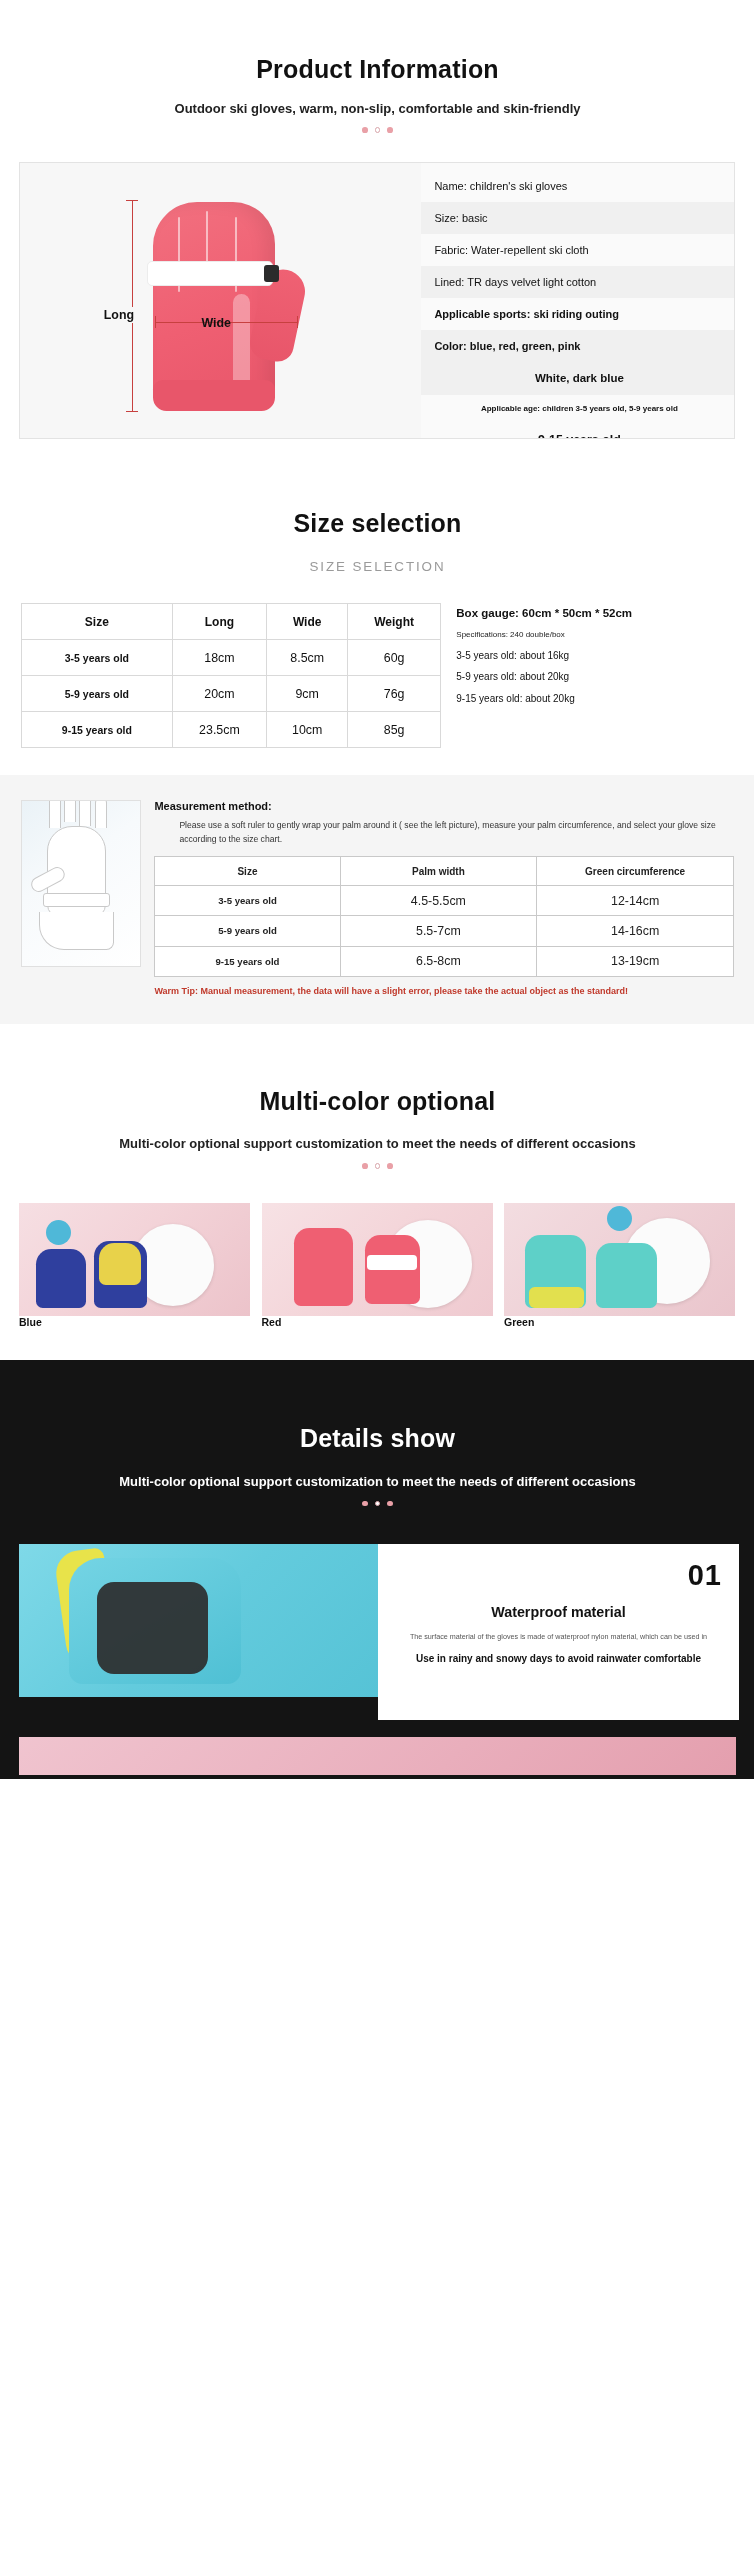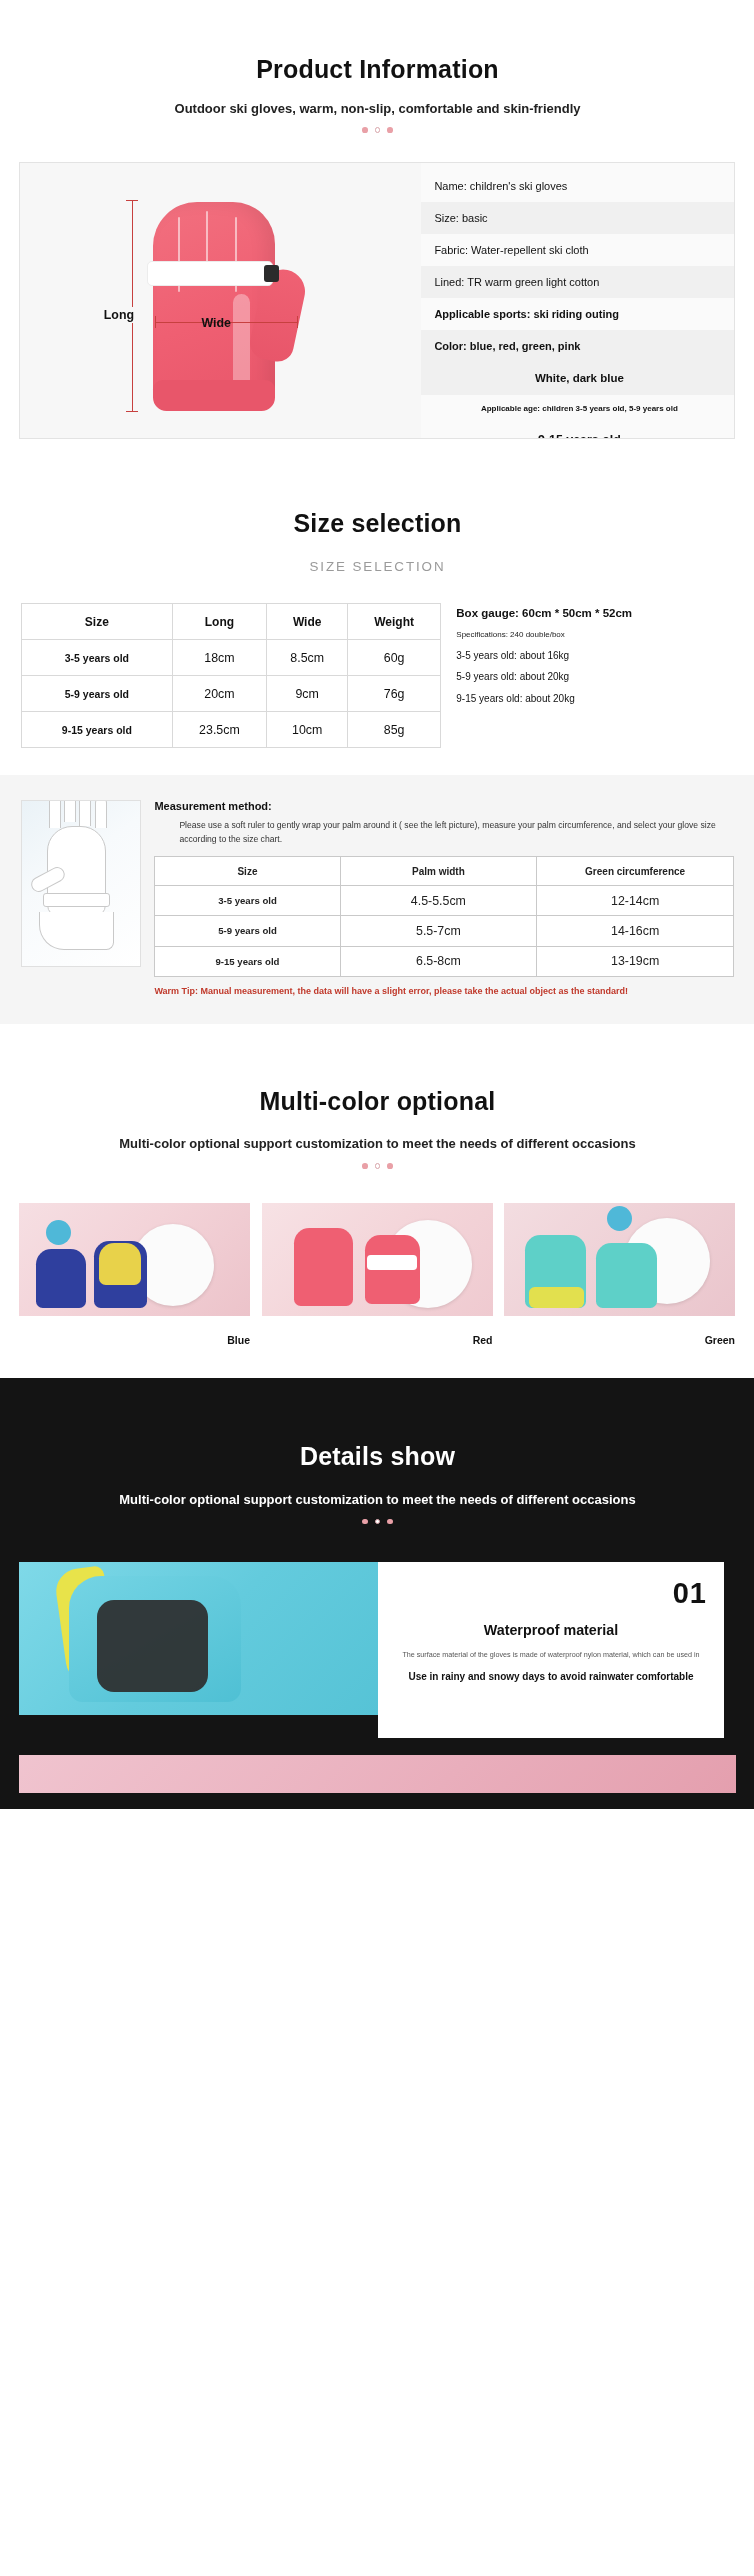--- a/index.html
+++ b/index.html
@@ -307,34 +307,34 @@
   .mini-glove {
     position: absolute;
     border-radius: 15.3px 15.3px 6.7px 6.7px;
   }
   .toy {
     position: absolute;
     width: 25px; height: 25px;
     border-radius: 50%;
   }
   .color-label {
-    text-align: right;
+    text-align: left;
     font-size: 10.5px;
     font-weight: bold;
-    margin-top: 18px;
+    margin-top: 0;
     color: #111;
   }
 
   
-  .block-5 { background: #141414; padding: 44px 0 16px 0; color: #fff; }
+  .block-5 { background: #141414; padding: 44px 0 4px 0; color: #fff; }
   .block-5 .section-title { color: #fff; }
   .block-5 .section-sub { color: #fff; }
   .detail-row {
     display: flex;
-    margin: 38px 31px 0 19px;
+    margin: 38px 16px 0 19px;
     height: 176px;
   }
   .detail-photo {
     width: 359px; height: 153px;
     background: linear-gradient(135deg,#7fd9e8 0%,#63cbdd 50%,#56c3d6 100%);
     position: relative;
     overflow: hidden;
   }
   .dp-glove {
     position: absolute;
@@ -427,21 +427,21 @@
           <div class="glove-cuffband"></div>
           <div class="glove-cuff-bottom"></div>
           <div class="measure-h"></div>
           <div class="lbl-wide">Wide</div>
         </div>
       </div>
       <div class="info-right">
         <div class="info-row">Name: children's ski gloves</div>
         <div class="info-row alt">Size: basic</div>
         <div class="info-row">Fabric: Water-repellent ski cloth</div>
-        <div class="info-row alt">Lined: TR warm green light cotton</div>
+        <div class="info-row alt">Lined: TR days velvet light cotton</div>
         <div class="info-row bold">Applicable sports: ski riding outing</div>
         <div class="info-row alt bold">Color: blue, red, green, pink</div>
         <div class="info-row alt center">White, dark blue</div>
         <div class="info-row small center">Applicable age: children 3-5 years old, 5-9 years old</div>
         <div class="info-row big">9-15 years old</div>
       </div>
     </div>
   </section>
 
   <section class="block-2">

